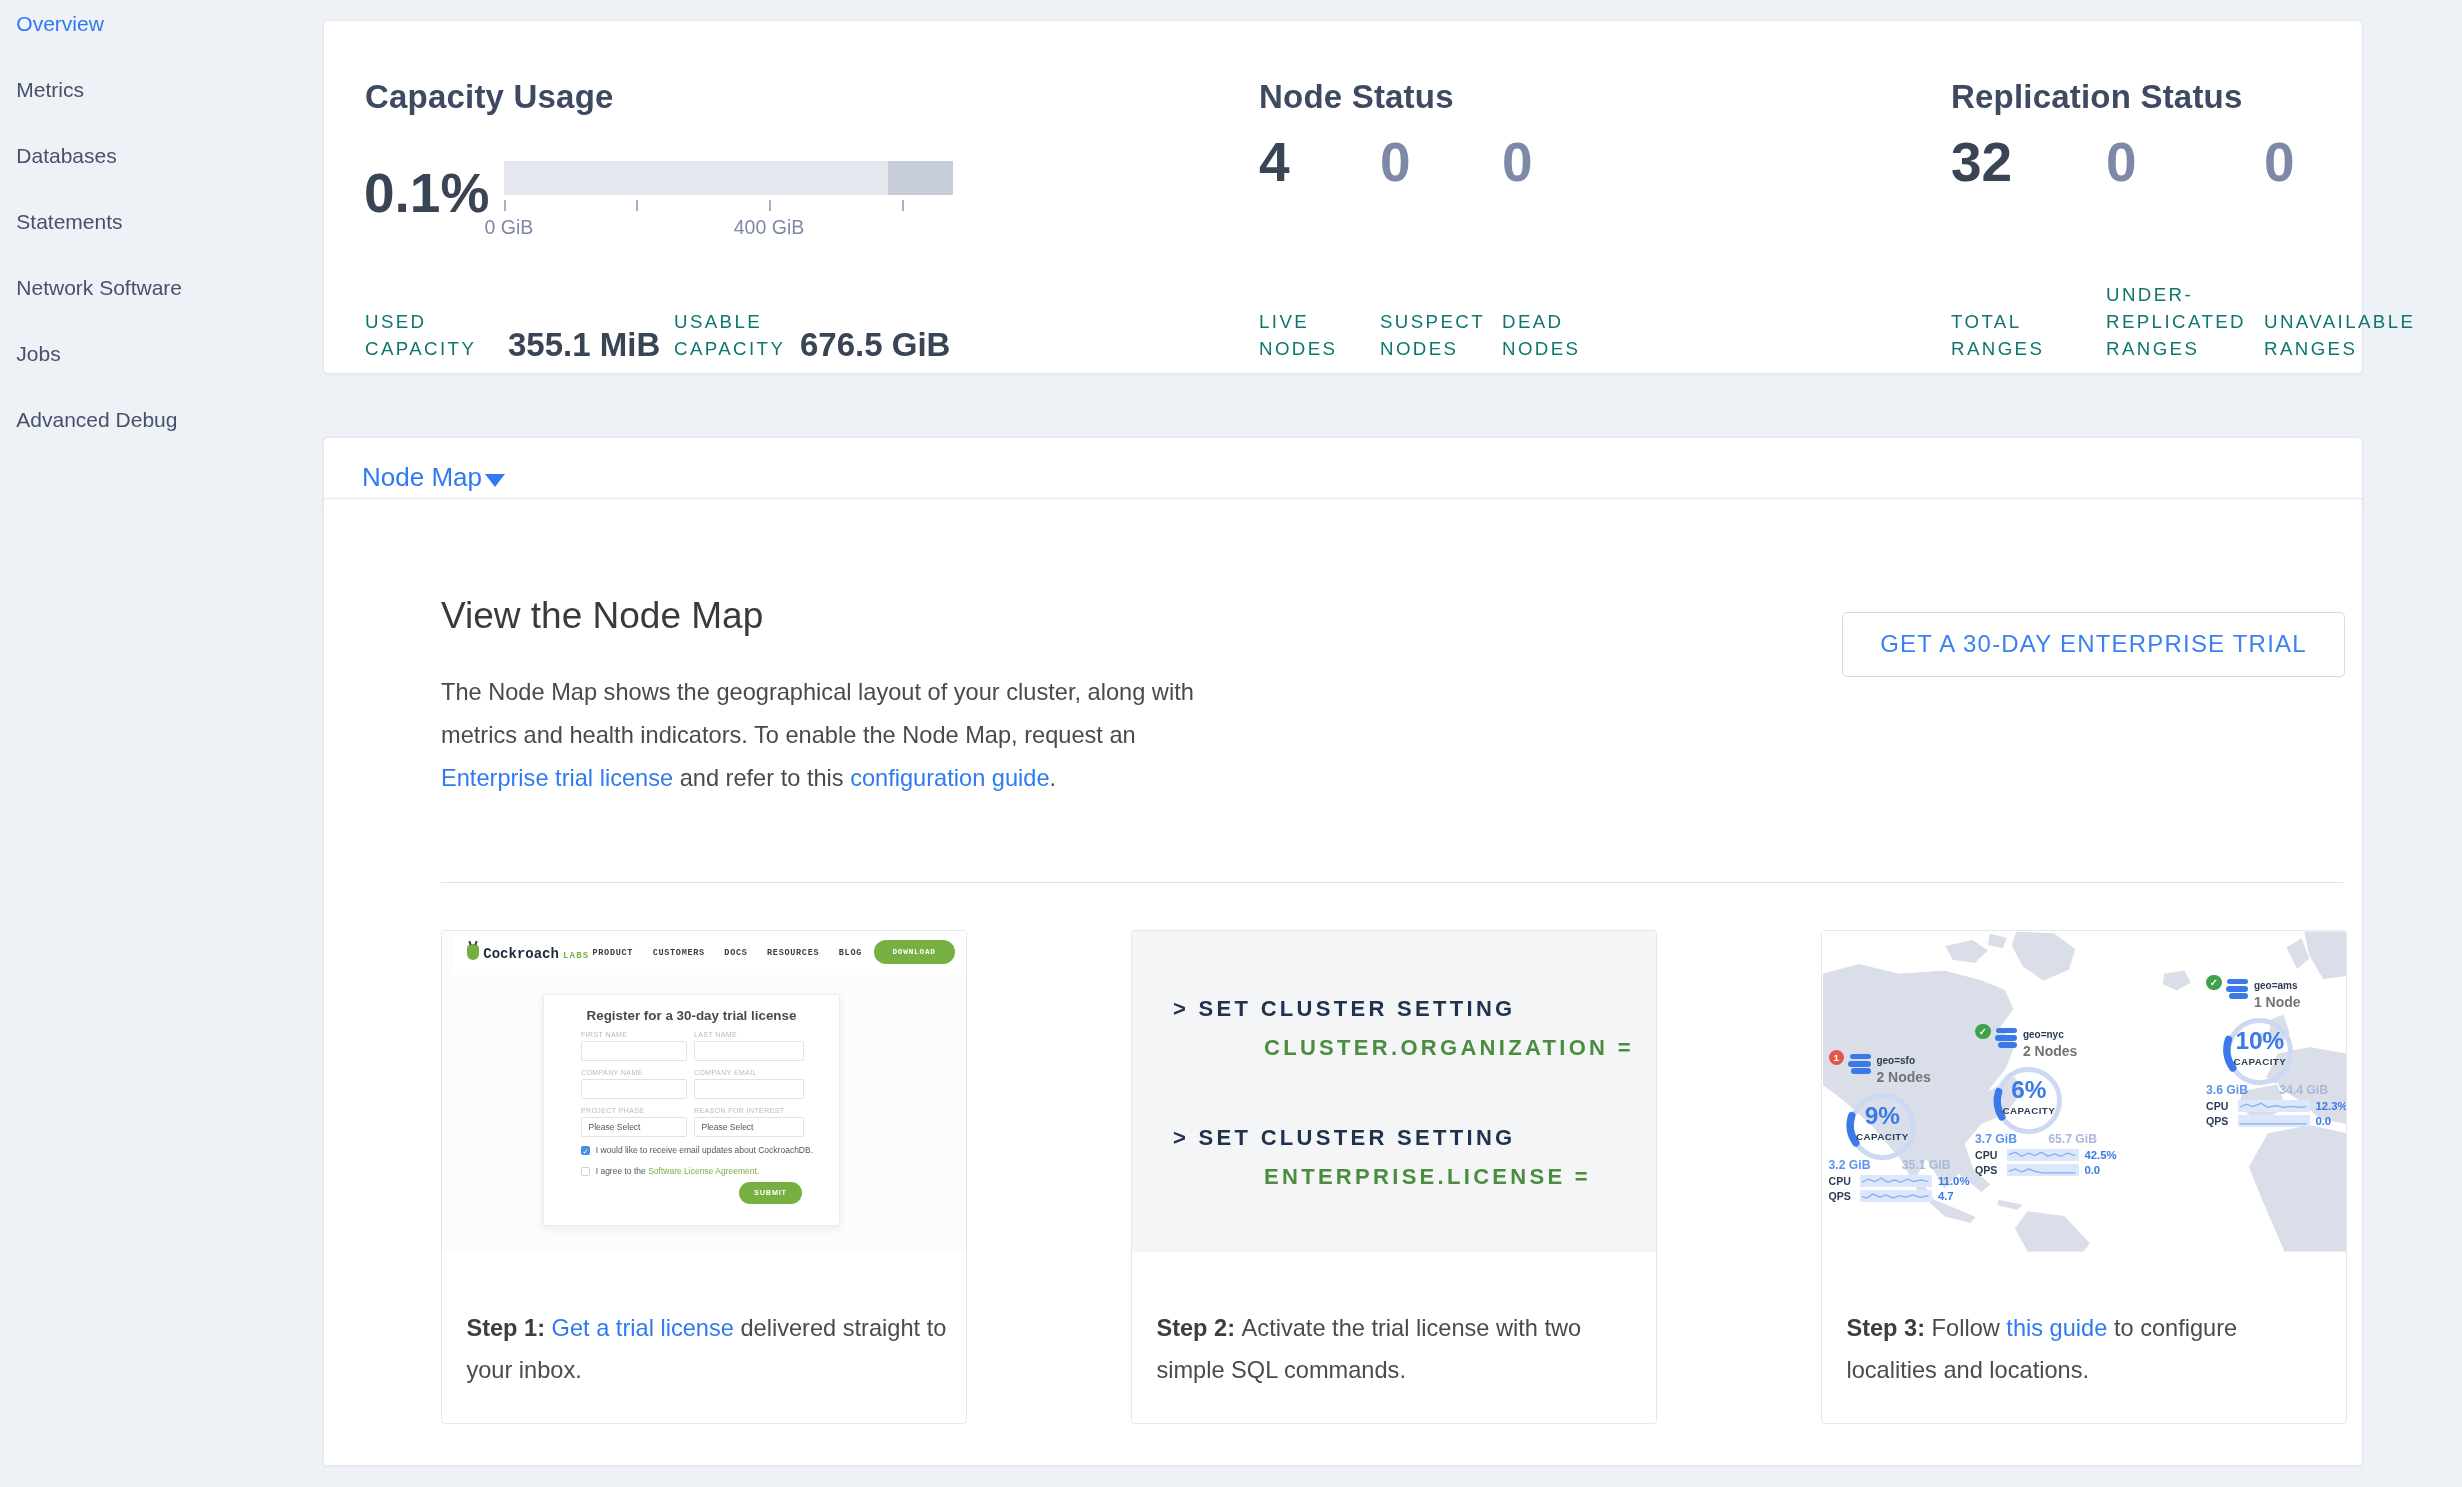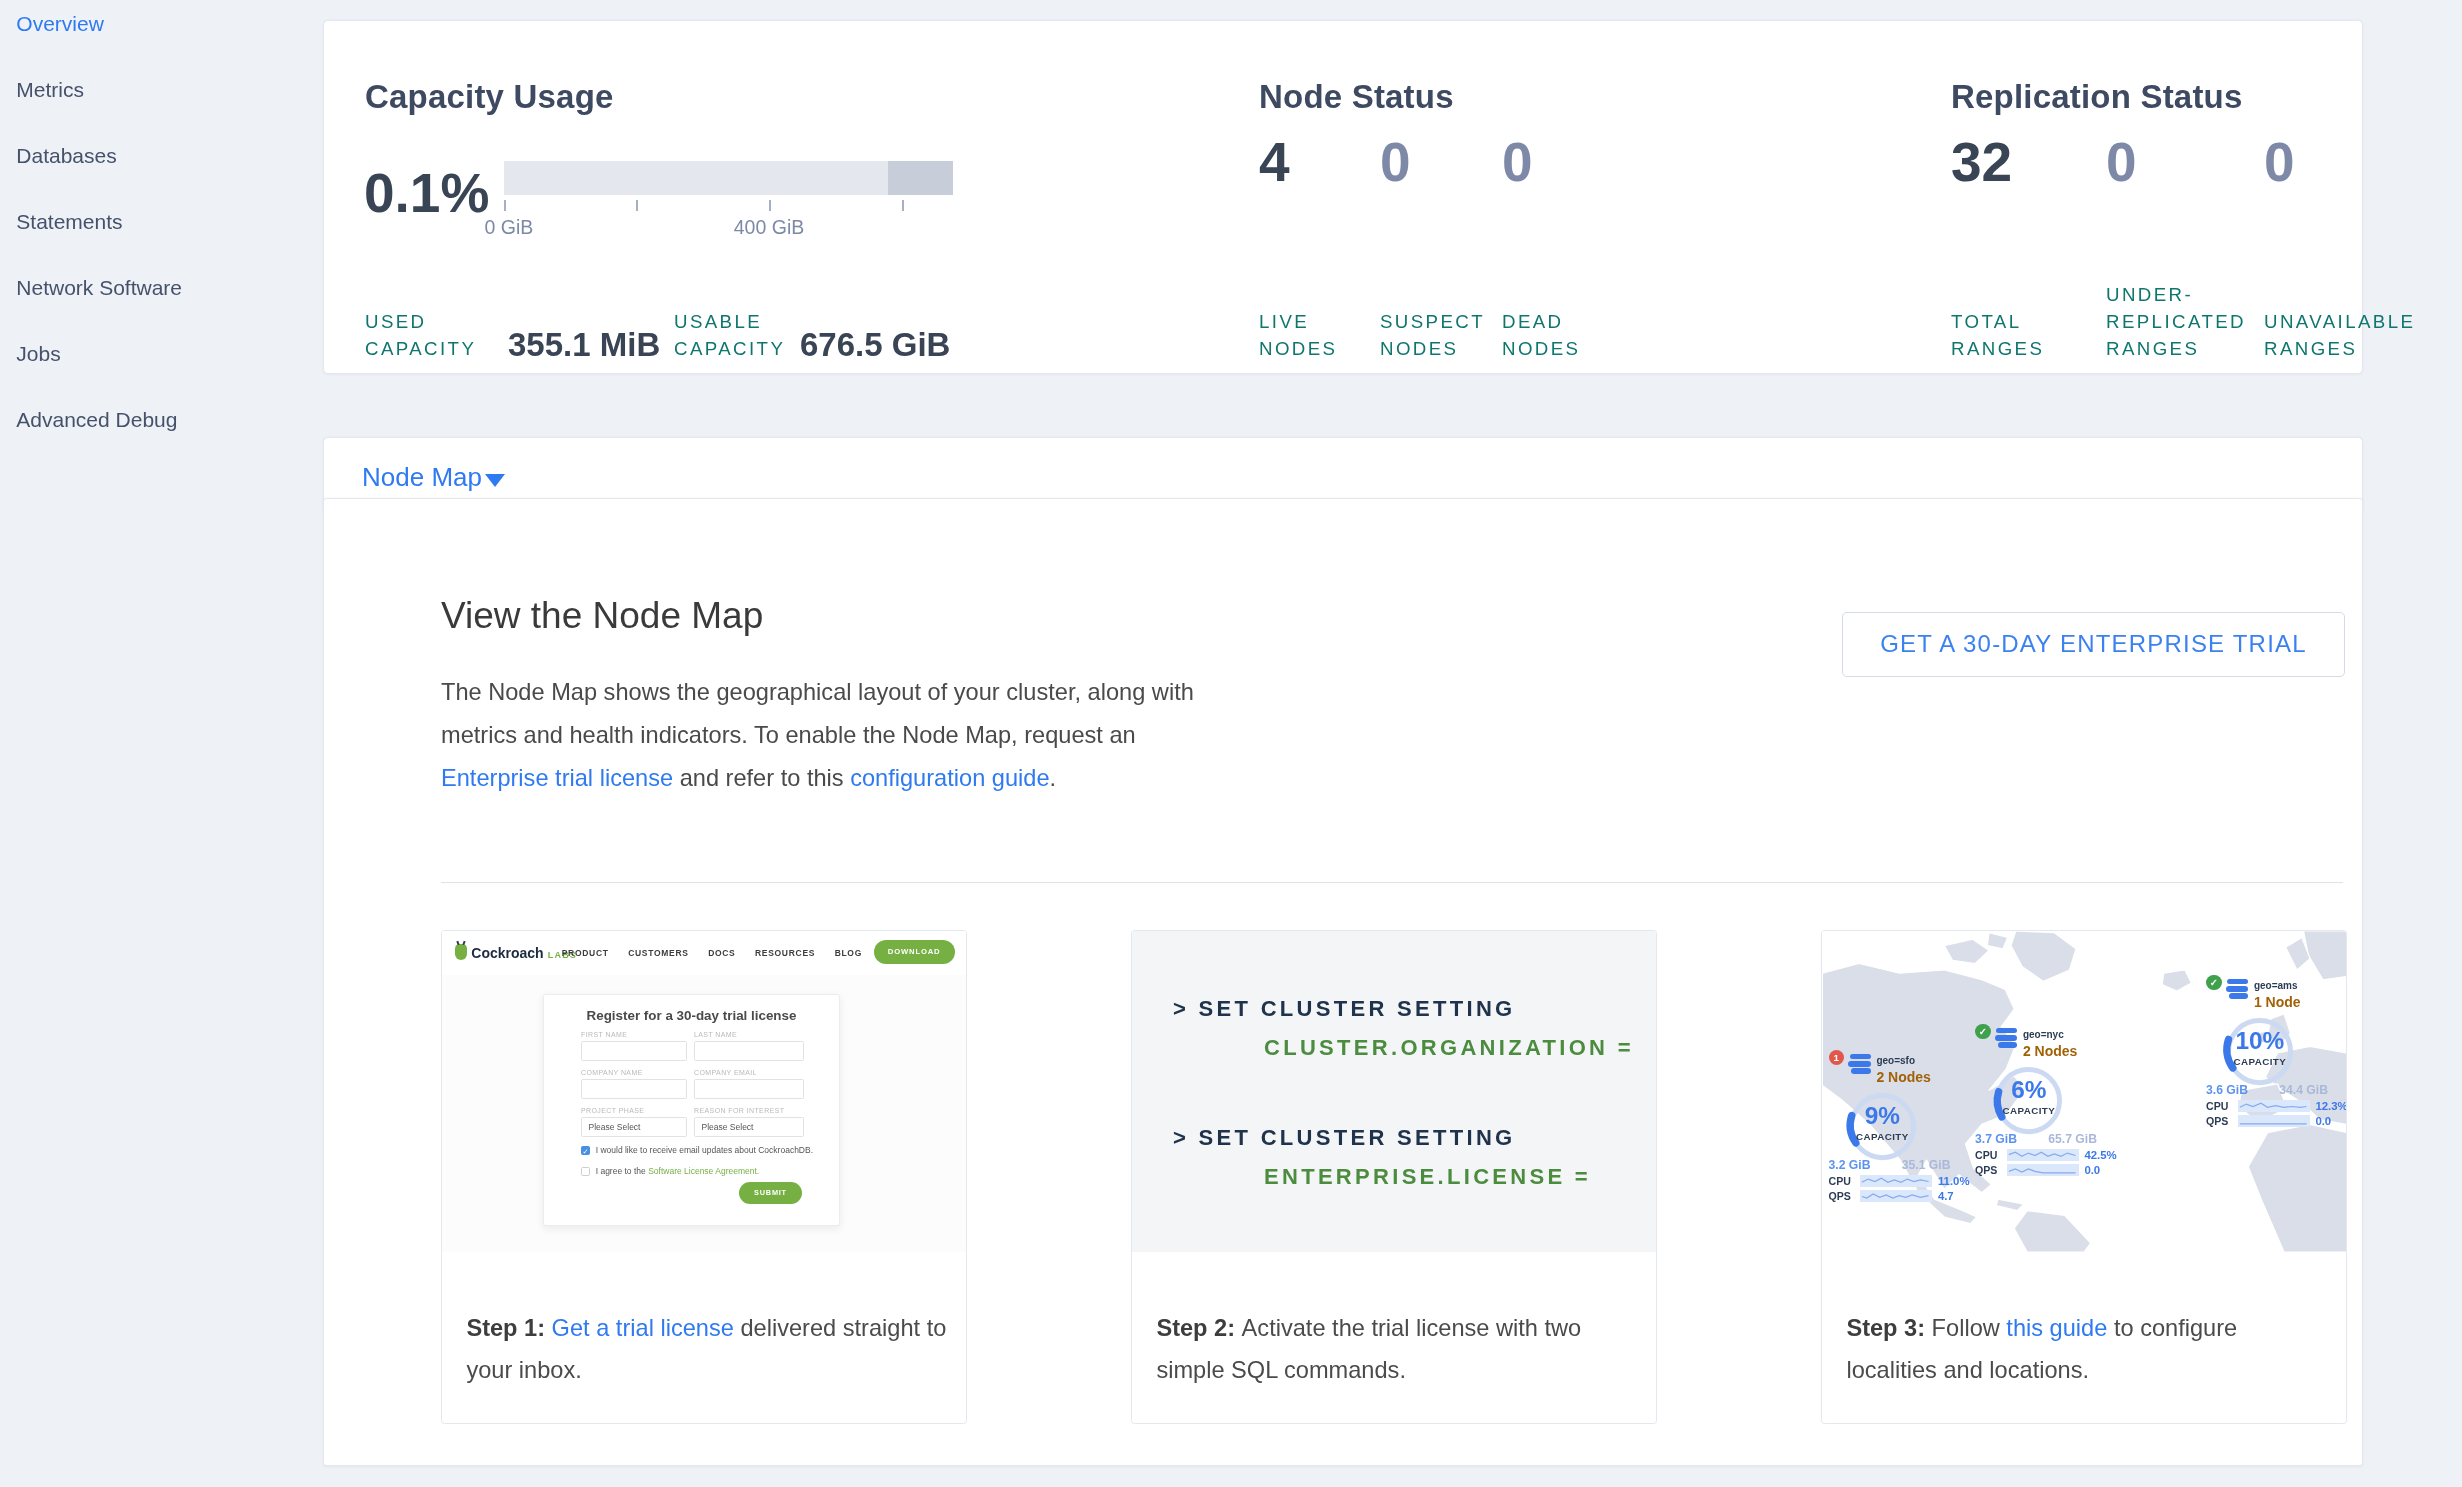--- a/index.html
+++ b/index.html
@@ -44,21 +44,21 @@
   .divider { position:absolute; left:117px; top:383px; width:1902px; height:0.8px; background:#dde2e9; }
   
   .step-card { position:absolute; top:431px; width:526px; height:494px; background:#fff;
     border:0.8px solid #e3e8ee; border-radius:3.3px; overflow:hidden; }
   #step-card-1 { left:117px; } #step-card-2 { left:807px; } #step-card-3 { left:1497px; }
   .card-image { position:absolute; left:0; top:0; right:0; height:321px; }
   .caption { position:absolute; left:24.4px; top:376px; width:480px; font-size:23.6px; line-height:42px; color:#4b4b4b; }
   .caption b { color:#3d3d3d; }
   
   #ms { background:#fcfcfd; }
-  .ms-header { position:absolute; left:0; top:0; right:0; height:44px; background:#fff; }
+  .ms-header { position:absolute; left:12px; top:0; right:0; height:44px; background:#fff;font-family:Liberation Mono, monospace; }
   .ms-logo { position:absolute; left:13px; top:10.6px; display:flex; align-items:baseline; gap:4.1px; }
   .ms-bug { position:relative; top:2.4px; width:12.2px; height:16.3px; background:#76b043; border-radius:5.7px 5.7px 7.3px 7.3px; display:inline-block; }
   .ms-bug:before { content:""; position:absolute; top:-3.3px; left:2.4px; width:1.6px; height:4.1px; background:#2c3c55; transform:rotate(-20deg); }
   .ms-bug:after  { content:""; position:absolute; top:-3.3px; right:2.4px; width:1.6px; height:4.1px; background:#2c3c55; transform:rotate(20deg); }
   .ms-logo-name { font-size:14px; font-weight:700; color:#1c2b3d; }
   .ms-logo-suffix { font-size:9px; font-weight:700; color:#76b043; letter-spacing:1.2px; }
   .ms-nav { position:absolute; right:104px; top:17px; display:flex; gap:19.5px; }
   .ms-nav span { font-size:8.5px; font-weight:700; color:#3c3c3c; letter-spacing:0.7px; cursor:pointer; }
   .ms-download { position:absolute; right:11.4px; top:9px; width:81px; height:24.4px; background:#76b043; border-radius:12.2px;
     color:#fff; font-size:7.7px; font-weight:700; letter-spacing:0.8px; text-align:center; line-height:24.4px; cursor:pointer; }
@@ -84,21 +84,21 @@
   #map-area svg.world { position:absolute; left:0; top:0; }
   .loc { position:absolute; width:142px; }
   .loc-head { display:flex; align-items:flex-start; gap:5.7px; }
   .badge { width:15.5px; height:15.5px; border-radius:50%; color:#fff; font-size:9.8px; font-weight:700;
     text-align:center; line-height:15.5px; flex:0 0 auto; margin-top:-3.3px; }
   .badge.ok { background:#3fa14b; } .badge.warn { background:#e2574c; }
   .cyl { width:21px; flex:0 0 auto; margin-top:0.8px; }
   .cyl div { height:5.7px; background:#3b79ea; border-radius:3.3px; margin-bottom:1.6px; }
   .cyl div:nth-child(2) { margin-left:-1.6px; } .cyl div:nth-child(3) { margin-left:1.6px; }
   .loc-name { font-size:10px; font-weight:700; color:#2c3c55; line-height:16.3px; }
-  .loc-nodes { font-size:14px; font-weight:700; color:#a16207; line-height:16.3px; }
+  .loc-nodes { font-size:14px; font-weight:700; color:#737373; line-height:16.3px; }
   .gauge { position:relative; width:85px; height:72px; margin:3.3px 0 0 11.4px; }
   .gauge-pct { position:absolute; left:0; right:0; top:13px; text-align:center; font-size:24.4px; font-weight:700; color:#3b79ea; }
   .gauge-cap { position:absolute; left:0; right:0; top:42px; text-align:center; font-size:9.8px; font-weight:700;
     color:#2c3c55; letter-spacing:0.4px; }
   .gib-row { display:flex; justify-content:space-between; width:122px; margin:-3.3px 0 0 0; font-size:12.2px; font-weight:700; }
   .gib-used { color:#5d93ee; } .gib-total { color:#aab8d9; }
   .metric-row { display:flex; align-items:center; gap:5.7px; margin-top:3.3px; }
   .metric-label { font-size:10.6px; font-weight:700; color:#2c3c55; width:26px; }
   .spark { width:72px; height:11.4px; background:#dbe7fa; }
   .metric-val { font-size:11.4px; font-weight:700; color:#3b79ea; }

